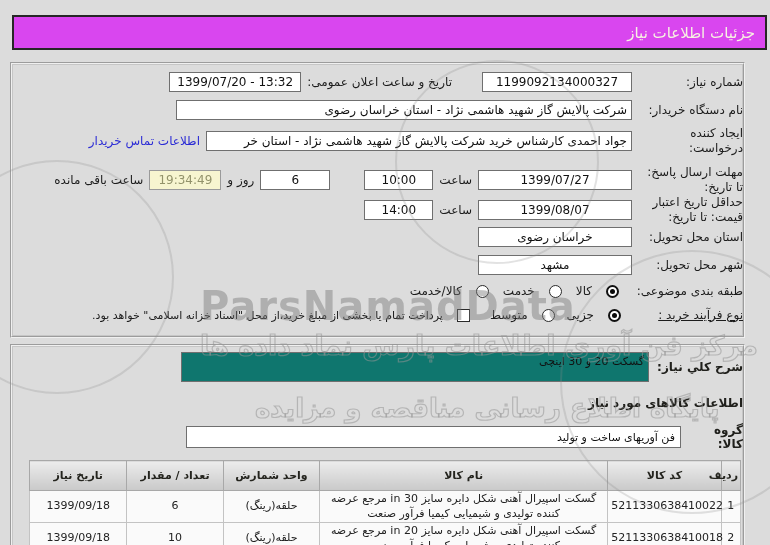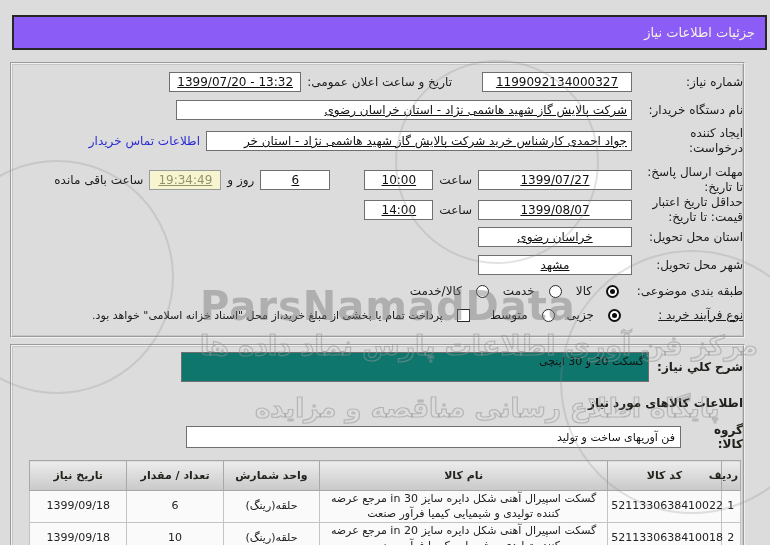--- a/index.html
+++ b/index.html
@@ -1,34 +1,34 @@
 <!DOCTYPE html>
 <html lang="fa"><head>
 <meta charset="utf-8">
 <style>
   html,body{margin:0;padding:0;}
   body{font-family:"DejaVu Sans",sans-serif;}
   #page{position:relative;width:770px;height:545px;background:#dcdcdc;overflow:hidden;direction:rtl;}
 
   
-  .titlebar{position:absolute;left:12px;top:15px;width:741px;height:31px;background:#8b5cf6;
-    border:2px solid #262626;color:#f7f2e2;font-size:13px;display:flex;align-items:center;
+  .titlebar{position:absolute;left:12px;top:15px;width:741px;height:31px;background:#d946ef;
+    border:2px solid #262626;color:#f7f2e2;font-size:15px;display:flex;align-items:center;
     padding-right:10px;}
 
   
   .panel{position:absolute;background:#dcdcdc;border:2px groove #f0f0f0;box-shadow:inset 0 0 0 1px rgba(130,130,130,.25);}
   #panel1{left:10px;top:62px;width:731px;height:272px;}
   #panel2{left:10px;top:344px;width:731px;height:210px;}
 
   
   .row{position:absolute;left:14px;right:27px;display:flex;direction:rtl;align-items:center;gap:6px;}
   .lbl{width:105px;flex:0 0 105px;text-align:right;font-size:12px;color:#1c1c1c;line-height:1.25;}
   .lbl-auto{font-size:12px;color:#1c1c1c;white-space:nowrap;}
   .ibox{height:18px;background:#fff;border:1px solid #6f6f6f;font-size:12px;color:#111;
-    display:flex;align-items:center;justify-content:center;overflow:hidden;white-space:nowrap;text-decoration:underline;}
+    display:flex;align-items:center;justify-content:center;overflow:hidden;white-space:nowrap;}
   .ibox.ltr{direction:ltr;}
   .ibox.rtl-val{justify-content:flex-start;padding-right:4px;}
   .countdown{background:#f7f5d0;color:#93936b;border:1px solid #9a9a9a;}
   .link{font-size:12px;color:#2b2bd5;white-space:nowrap;cursor:pointer;}
 
   
   .radio{width:13px;height:13px;border-radius:50%;background:#fff;border:1px solid #2a2a2a;flex:0 0 13px;box-sizing:border-box;}
   .radio.checked{border:2px solid #111;}
   .radio.checked::after{content:"";display:block;width:5px;height:5px;margin:2px;border-radius:50%;background:#0a0a0a;}
   .checkbox{width:13px;height:13px;background:#fff;border:1px solid #2a2a2a;flex:0 0 13px;box-sizing:border-box;}

